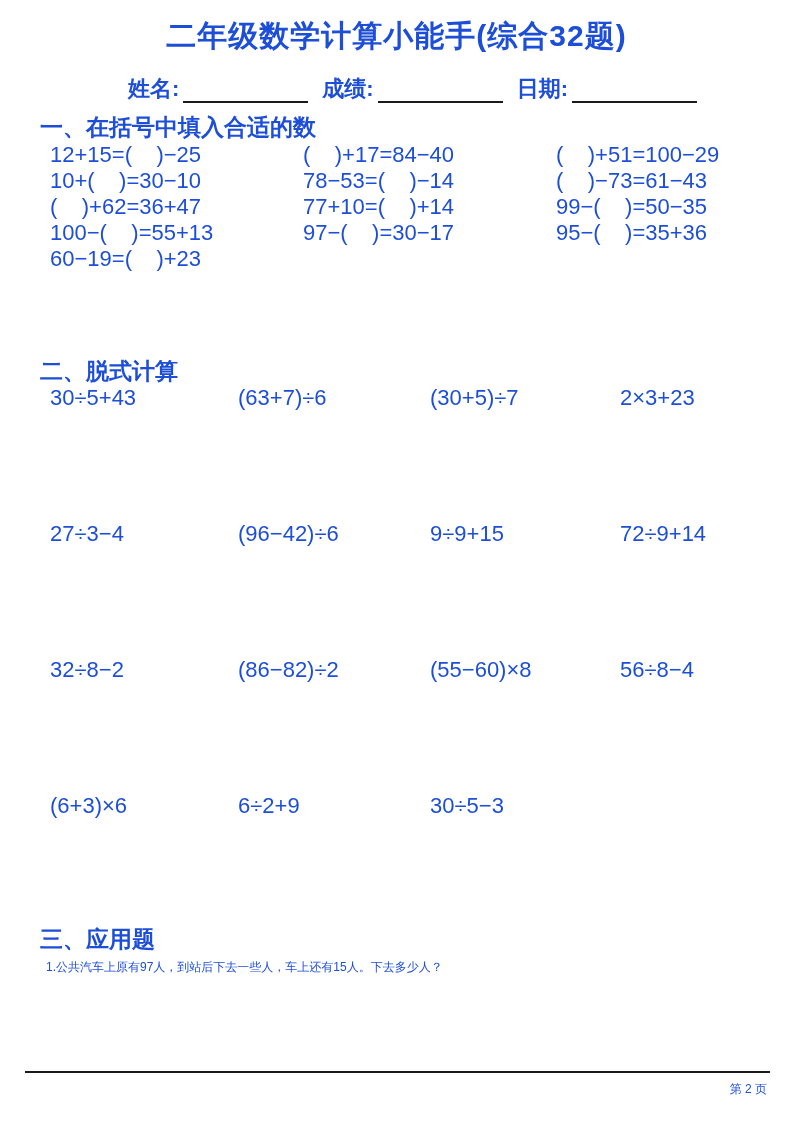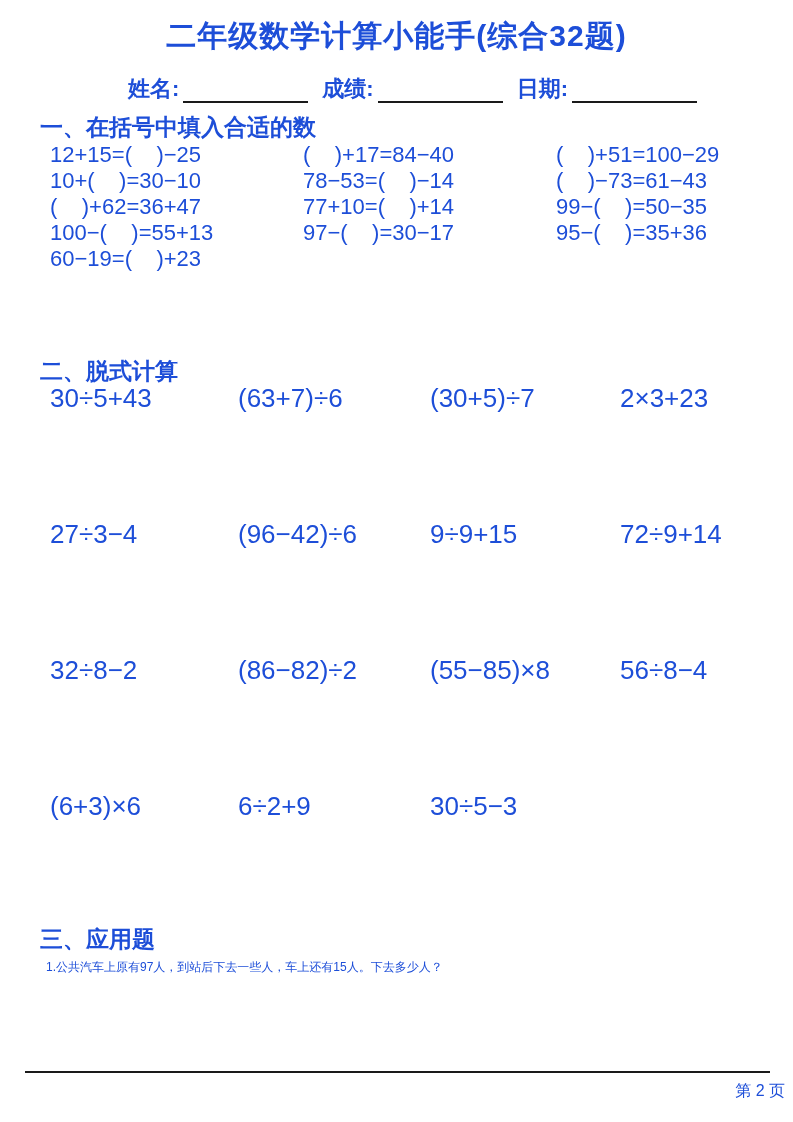--- a/index.html
+++ b/index.html
@@ -69,21 +69,21 @@
     white-space: pre;
     line-height: 24px;
   }
   .expr-grid {
     position: absolute;
     top: 385px;
     left: 50px;
     display: grid;
     grid-template-columns: 188px 192px 190px 173px;
     grid-auto-rows: 136px;
-    font-size: 26px;
+    font-size: 22px;
   }
   .expr {
     white-space: pre;
     line-height: 26px;
   }
   .problem-line {
     position: absolute;
     top: 953px;
     left: 46px;
     width: 720px;
@@ -93,22 +93,22 @@
   .footer-rule {
     position: absolute;
     top: 1071px;
     left: 25px;
     width: 745px;
     border-top: 2px solid #1a1a1a;
   }
   .footer-page {
     position: absolute;
     top: 1081px;
-    right: 8px;
-    font-size: 16px;
+    right: 26px;
+    font-size: 12px;
     white-space: pre;
   }
 </style>
 </head>
 <body>
 
 <div class="page">
 
   <div class="doc-title">二年级数学计算小能手(综合32题)</div>
 
@@ -145,21 +145,21 @@
     <div class="expr">30÷5+43</div>
     <div class="expr">(63+7)÷6</div>
     <div class="expr">(30+5)÷7</div>
     <div class="expr">2×3+23</div>
     <div class="expr">27÷3−4</div>
     <div class="expr">(96−42)÷6</div>
     <div class="expr">9÷9+15</div>
     <div class="expr">72÷9+14</div>
     <div class="expr">32÷8−2</div>
     <div class="expr">(86−82)÷2</div>
-    <div class="expr">(55−85)×8</div>
+    <div class="expr">(55−60)×8</div>
     <div class="expr">56÷8−4</div>
     <div class="expr">(6+3)×6</div>
     <div class="expr">6÷2+9</div>
     <div class="expr">30÷5−3</div>
   </div>
 
   <div class="sec-heading sec3-heading">三、应用题</div>
 
   <div class="problem-line">1.公共汽车上原有97人，到站后下去一些人，车上还有15人。下去多少人？</div>
 

